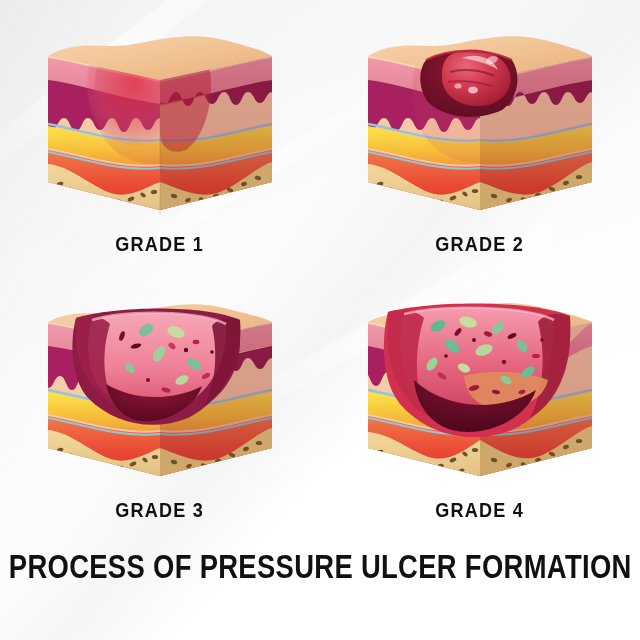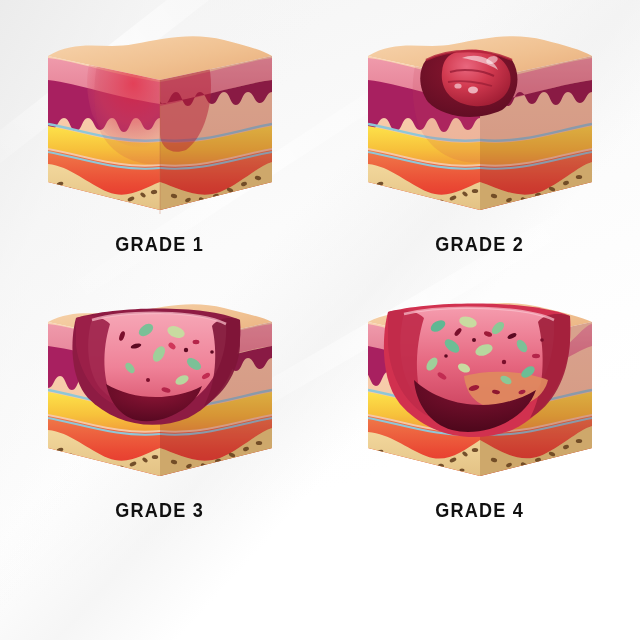--- a/index.html
+++ b/index.html
@@ -543,14 +543,17 @@
             <ellipse cx="212" cy="183" rx="2.5" ry="1.5"></ellipse>
           </g>
           <path d="M134,160 C152,170 172,184 194,176 C214,168 232,150 246,146 L246,178 L134,200 Z" fill="#6d3c18" opacity=".12"></path>
         </g>
       </svg>
       <div class="grade-label">GRADE 4</div>
     </div>
 
   </div>
 
+  <div class="title-wrap">
+    <div class="main-title">PROCESS OF PRESSURE ULCER FORMATION</div>
+  </div>
 
 </div>
 
 </body></html>

